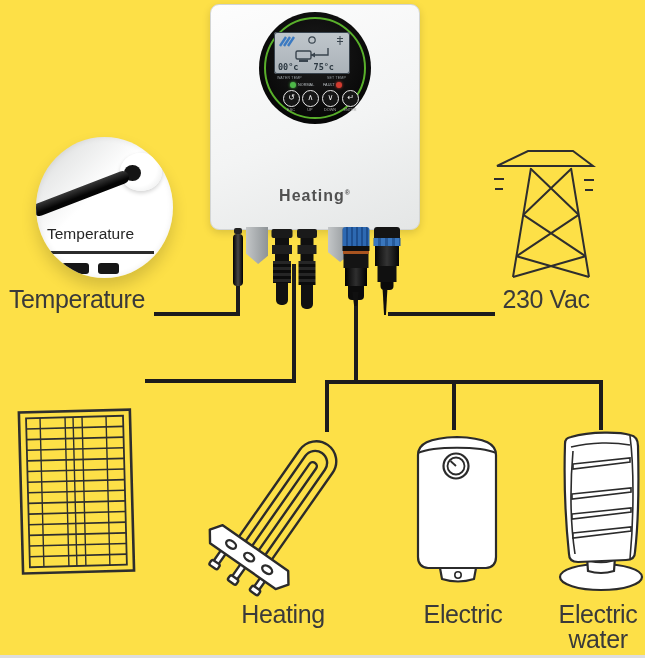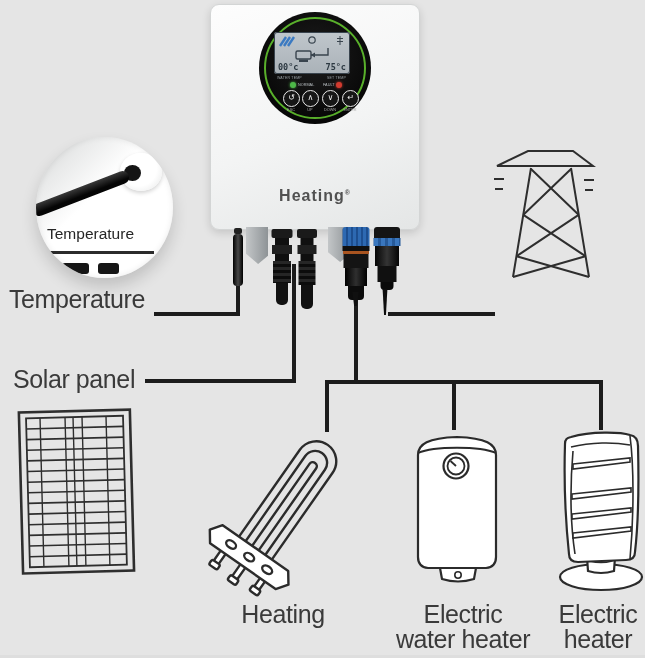--- a/index.html
+++ b/index.html
@@ -1,16 +1,16 @@
 <!DOCTYPE html>
 <html><head>
 <meta charset="utf-8">
 <style>
   html,body{margin:0;padding:0;background:#ffffff;}
-  .stage{position:relative;width:645px;height:658px;background:#e5e5e5;
+  .stage{position:relative;width:645px;height:658px;background:#fde047;
          font-family:"Liberation Sans",sans-serif;overflow:hidden;}
   .abs{position:absolute;}
   .line{position:absolute;background:#1c1c1c;}
   .callout{position:absolute;color:#3a3a3a;font-size:25px;line-height:24.5px;
            text-align:center;letter-spacing:-0.4px;}
   
   .device{position:absolute;left:210px;top:4px;width:208px;height:224px;border-radius:9px;
           background:linear-gradient(160deg,#fdfdfd 0%,#f3f4f4 55%,#e4e6e6 100%);
           border:1px solid #d3d5d5;box-shadow:0 3px 8px rgba(0,0,0,.14);z-index:2;}
   .bezel{position:absolute;left:48px;top:7px;width:112px;height:112px;border-radius:50%;
@@ -71,21 +71,21 @@
         <circle cx="38" cy="8" r="3.2" fill="none" stroke="#39444e" stroke-width="1.2"></circle>
         <path d="M66,4 v9 M63,6.5 h6 M63,9.5 h6" stroke="#39444e" stroke-width="1" fill="none"></path>
         <g stroke="#39444e" fill="none" stroke-width="1.4">
           <rect x="22" y="19" width="15" height="8" rx="1.5"></rect>
           <path d="M37,23 H54 V16"></path>
           <path d="M41,20.5 L36.5,23 L41,25.5 Z" fill="#39444e" stroke="none"></path>
           <rect x="25" y="27.5" width="9" height="2.5" fill="#39444e" stroke="none"></rect>
         </g>
       </svg>
       <span class="lcd-temp" style="left:4px;">00°c</span>
-      <span class="lcd-temp" style="right:4px;">75°c</span>
+      <span class="lcd-temp" style="right:16px;">75°c</span>
     </div>
 
     <span class="micro" style="left:66px;top:71px;">WATER TEMP</span>
     <span class="micro" style="left:116px;top:71px;">SET TEMP</span>
 
     <div class="led" style="left:79px;top:77px;background:#4db848;box-shadow:0 0 3px #4db848;"></div>
     <span class="led-label" style="left:87px;top:78px;">NORMAL</span>
     <span class="led-label" style="left:112px;top:78px;">FAULT</span>
     <div class="led" style="left:125px;top:77px;background:#d23b2f;box-shadow:0 0 3px #d23b2f;"></div>
 
@@ -231,36 +231,32 @@
       <path d="M26,68 L85,62 L85,66 L26,73 Z"></path>
       <path d="M26,88 L85,82 L85,86 L26,93 Z"></path>
       <path d="M27,107 L85,101 L85,105 L27,112 Z"></path>
     </g>
   </svg>
 
   <div class="callout" style="left:0;top:287px;width:154px;">
     <span>Temperature</span><br>
   </div>
 
-  <div class="callout" style="left:4px;top:367px;width:140px;">
-    <span>Solar panel</span>
-  </div>
 
   <div class="callout" style="left:483px;top:287px;width:126px;">
-    <br>
+    <span>230 Vac</span><br>
   </div>
 
   <div class="callout" style="left:213px;top:602px;width:140px;">
     <span>Heating</span><br>
   </div>
 
   <div class="callout" style="left:384px;top:602px;width:158px;">
     <span>Electric</span><br>
-    <span>water heater</span>
   </div>
 
   <div class="callout" style="left:528px;top:602px;width:140px;">
     <span>Electric</span><br>
-    <span>heater</span>
+    <span>water</span>
   </div>
 
   <div class="abs" style="left:0;top:655px;width:645px;height:3px;background:#dedede;"></div>
 </div>
 
 </body></html>

